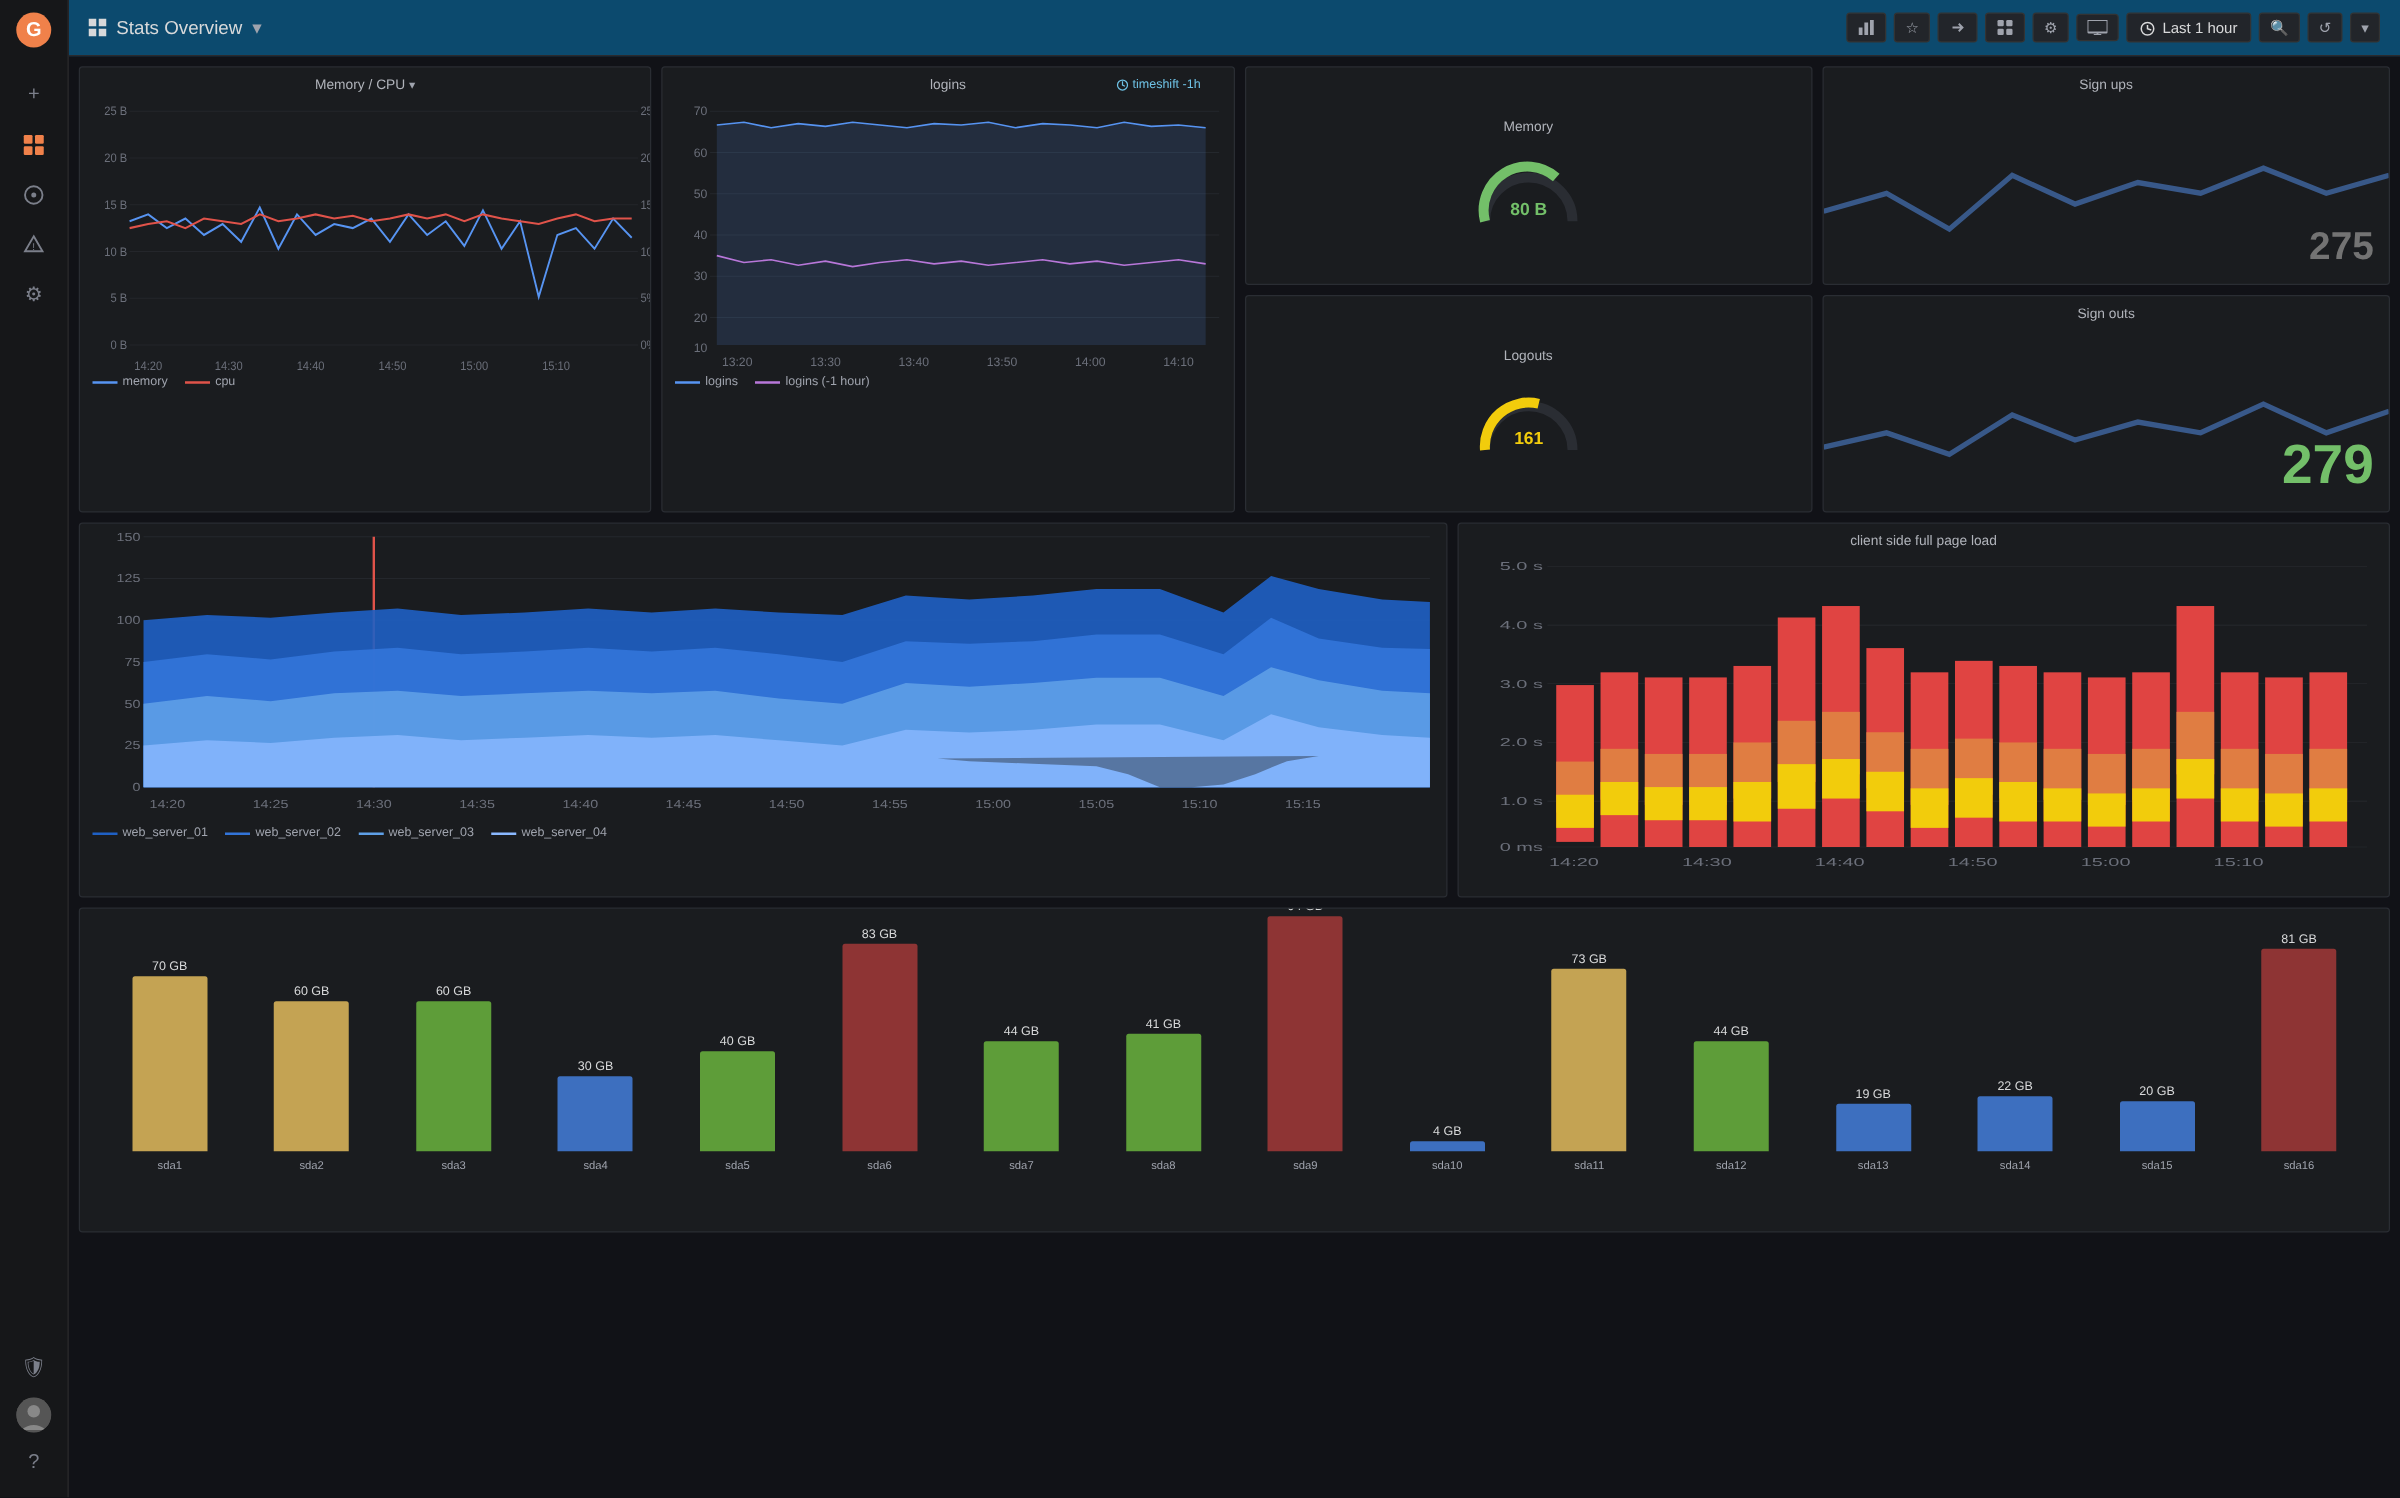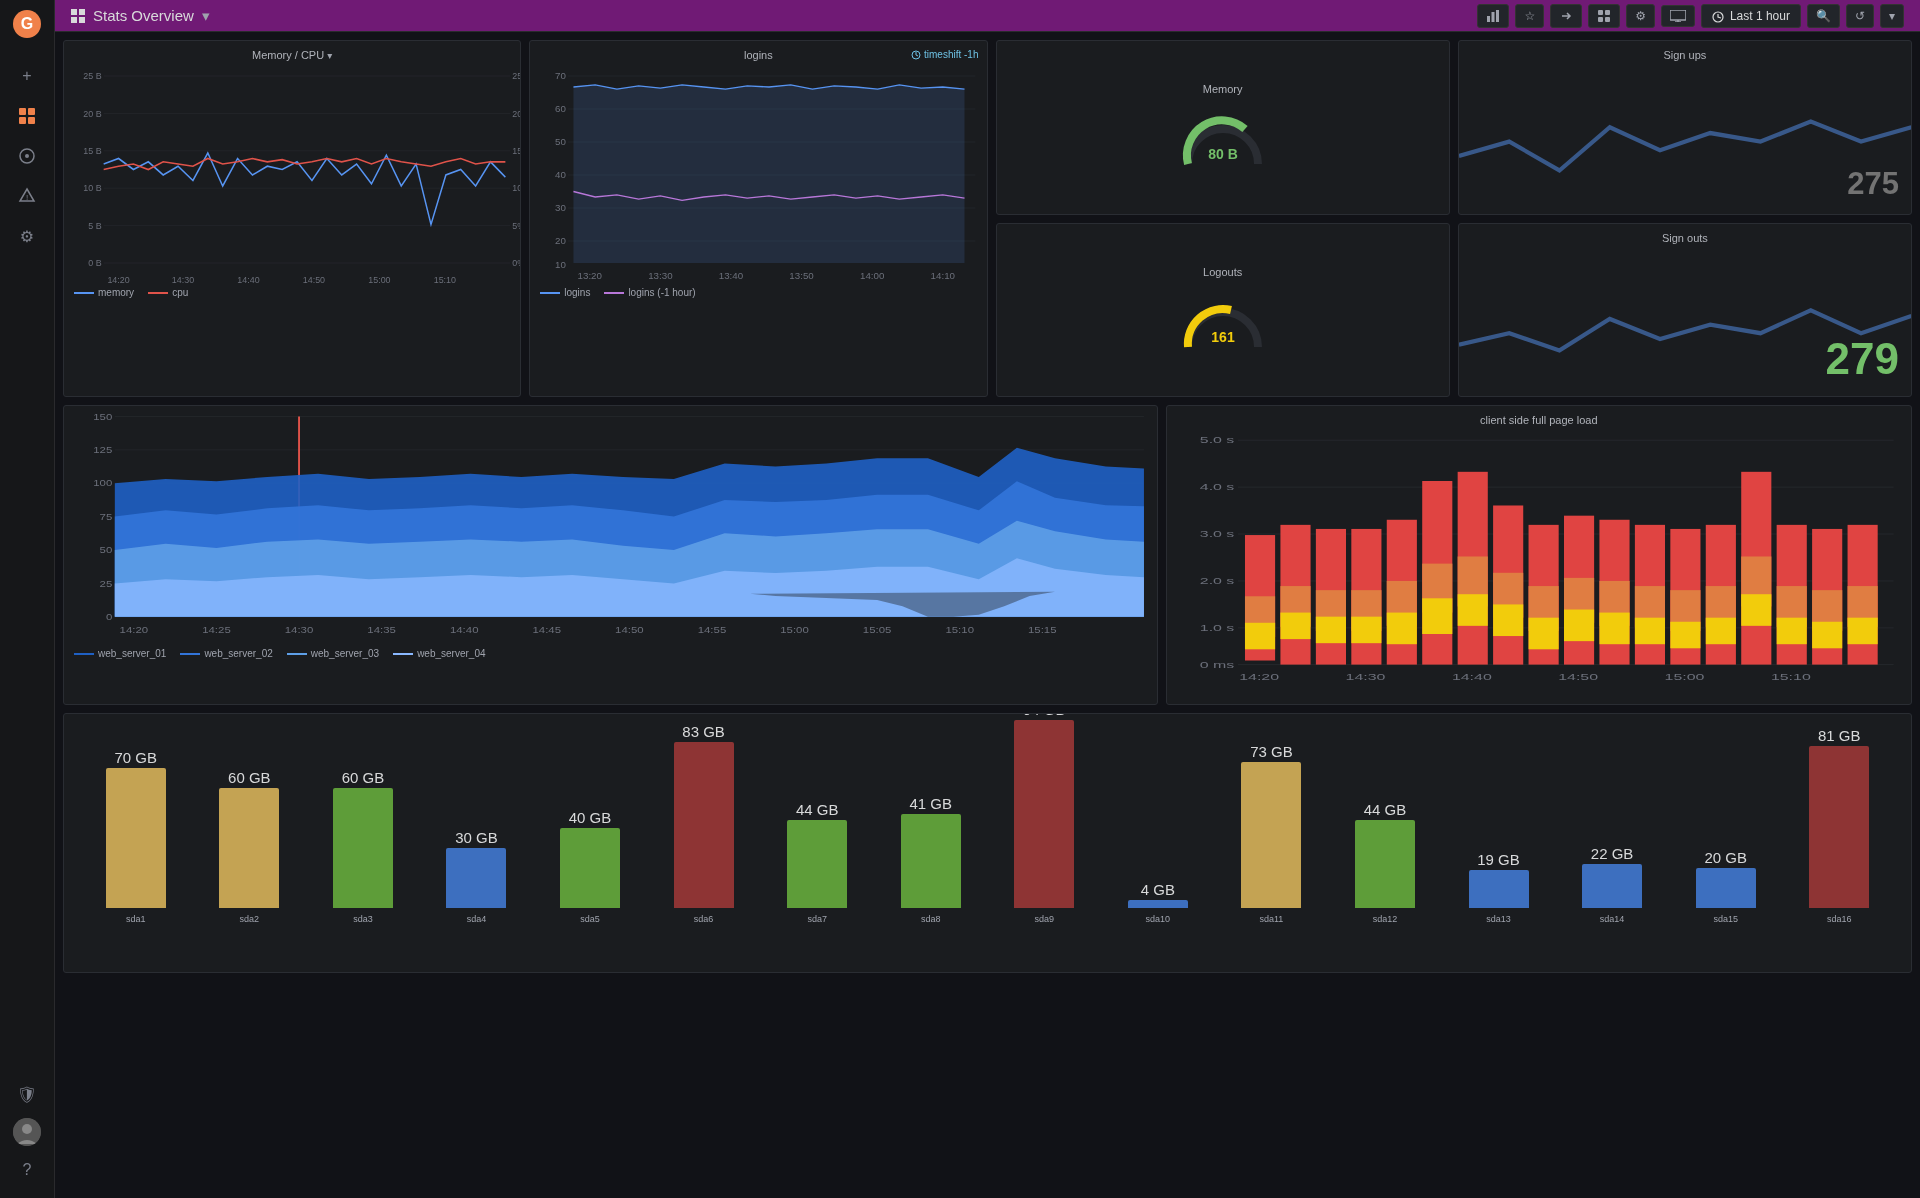--- a/index.html
+++ b/index.html
@@ -61,22 +61,22 @@
     
     .main {
       flex: 1;
       display: flex;
       flex-direction: column;
       overflow: hidden;
     }
 
     
     .topbar {
-      height: 32px;
-      background: #701a75;
+      height: 45px;
+      background: #0c4a6e;
       border-bottom: 1px solid #2a2a2d;
       display: flex;
       align-items: center;
       padding: 0 16px;
       gap: 8px;
     }
     .topbar-title {
       display: flex;
       align-items: center;
       gap: 8px;
@@ -206,41 +206,41 @@
     
     svg { display: block; }
     .disk-bar-wrap {
       display: flex;
       flex-direction: column;
       align-items: center;
       gap: 2px;
       flex: 1;
     }
     .disk-bar-label-top {
-      font-size: 15px;
+      font-size: 10px;
       color: #d8d9da;
       white-space: nowrap;
     }
     .disk-bar {
       width: 100%;
       border-radius: 2px 2px 0 0;
       min-width: 30px;
       max-width: 60px;
     }
     .disk-bar-name {
       font-size: 9px;
       color: #9fa3ad;
       margin-top: 4px;
     }
 
     
     .timeshift-badge {
       position: absolute;
       top: 8px;
-      right: 8px;
+      right: 26px;
       font-size: 10px;
       color: #6ec1e4;
       display: flex;
       align-items: center;
       gap: 3px;
     }
 
     
     .dashboard::-webkit-scrollbar { width: 6px; }
     .dashboard::-webkit-scrollbar-track { background: #111; }

